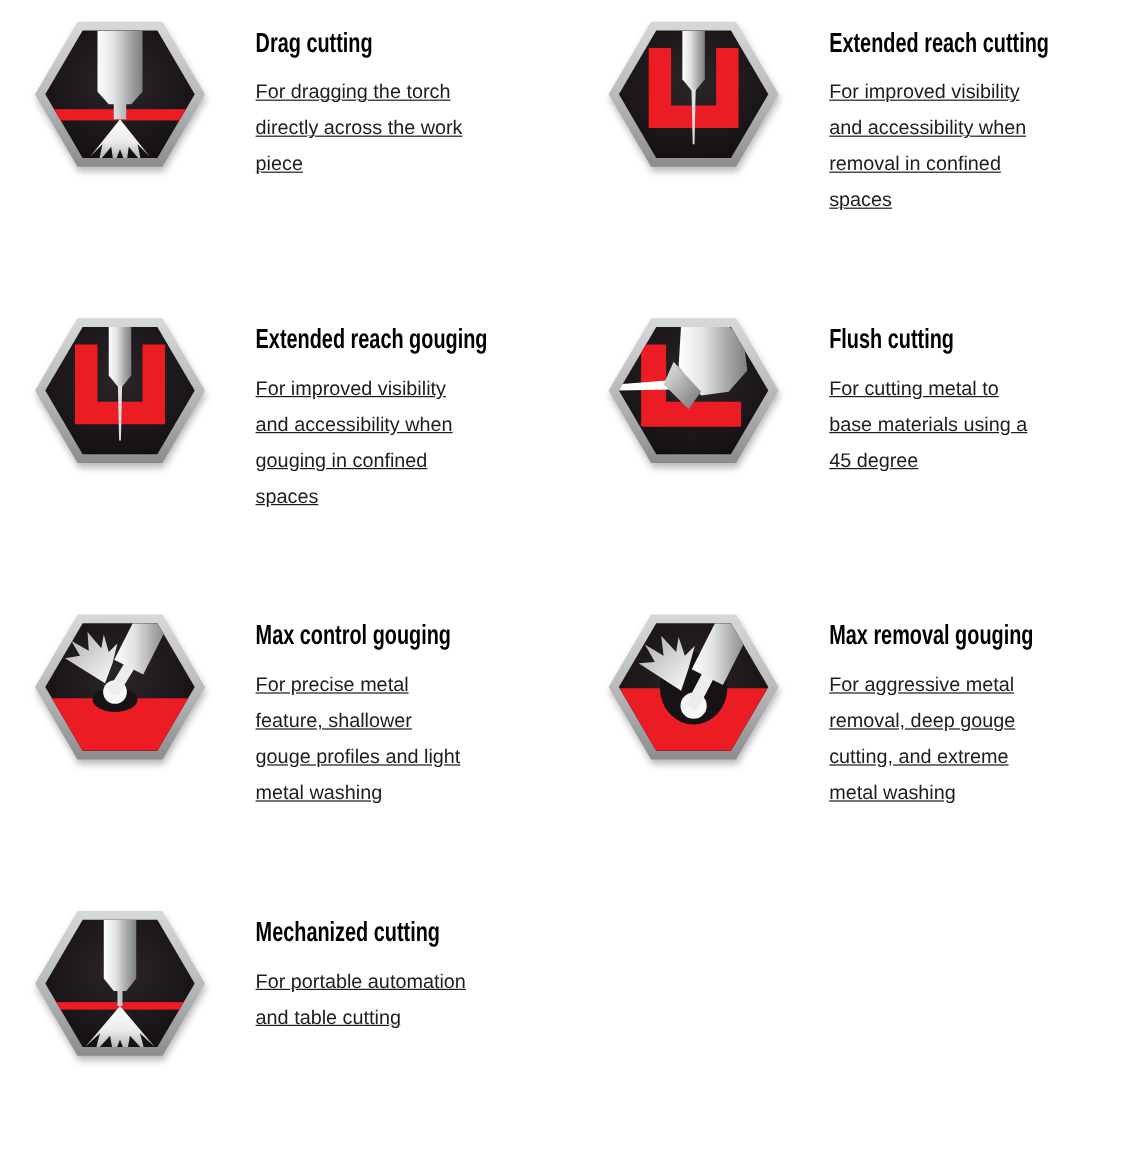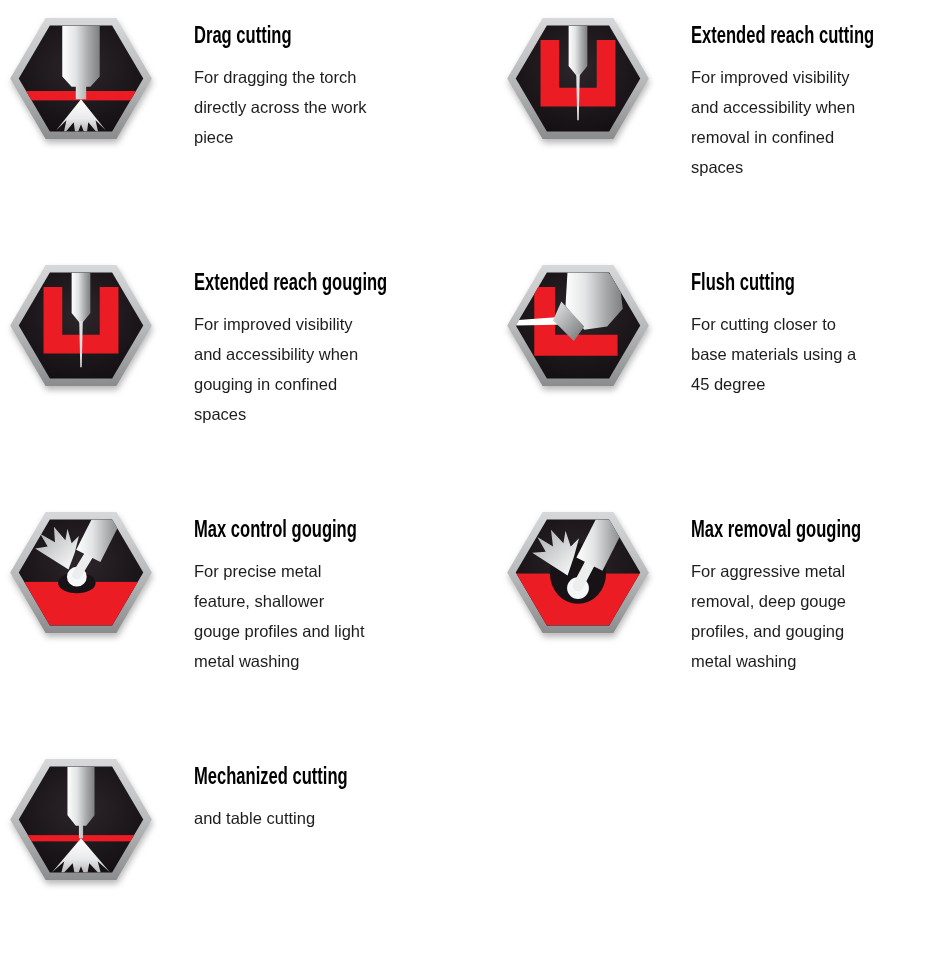--- a/index.html
+++ b/index.html
@@ -1,24 +1,24 @@
 <!DOCTYPE html>
 <html style="--red: #ec1c24;"><head>
 <meta charset="utf-8">
 <style>
   html,body{margin:0;padding:0;background:#ffffff;}
   body{width:938px;height:962px;overflow:hidden;font-family:"Liberation Sans",sans-serif;}
   .grid{display:grid;grid-template-columns:469px 469px;grid-auto-rows:247px;padding-top:15px;}
-  .cell{display:flex;align-items:flex-start;padding-left:8px;box-sizing:border-box;}
+  .cell{display:flex;align-items:flex-start;padding-left:27px;box-sizing:border-box;}
   .cell:nth-child(even){padding-left:36px;}
   .hex-icon{width:146px;height:127px;flex:0 0 auto;filter:drop-shadow(1px 4px 3px rgba(0,0,0,0.28));}
   .item-text{margin-left:40px;padding-top:7px;width:232px;}
   .item-title{font-weight:bold;font-size:23px;line-height:1.15;color:#000;
               transform:scaleX(0.72);transform-origin:0 0;white-space:nowrap;margin:0 0 14px 0;}
-  .desc-line{font-size:16.5px;line-height:30px;color:#1d1d1f;}
+  .desc-line{font-size:16.5px;line-height:30px;color:#1d1d1f;text-decoration:underline;}
   .red{fill:var(--red,#ec1c24);}
   .defs-holder{position:absolute;width:0;height:0;overflow:hidden;}
 </style>
 </head>
 <body style="background: rgb(255, 255, 255);">
 
 <svg class="defs-holder" aria-hidden="true">
   <defs>
     <linearGradient id="rim" x1="0" y1="0" x2="0" y2="1">
       <stop offset="0" stop-color="#d7d8da"></stop>
@@ -176,21 +176,21 @@
   </div>
 
 
   <div class="cell">
     <svg class="hex-icon">
         <use href="#sym-flush-cutting" xlink:href="#sym-flush-cutting"></use>
       </svg>
     <div class="item-text">
       <div class="item-title">Flush cutting</div>
       <div class="item-desc">
-          <div class="desc-line">For cutting closer to</div>
+          <div class="desc-line">For cutting metal to</div>
           <div class="desc-line">base materials using a</div>
           <div class="desc-line">45 degree</div>
         </div>
     </div>
   </div>
 
   <div class="cell">
     <svg class="hex-icon">
         <use href="#sym-max-control-gouging" xlink:href="#sym-max-control-gouging"></use>
       </svg>
@@ -207,30 +207,31 @@
 
   <div class="cell">
     <svg class="hex-icon">
         <use href="#sym-max-removal-gouging" xlink:href="#sym-max-removal-gouging"></use>
       </svg>
     <div class="item-text">
       <div class="item-title">Max removal gouging</div>
       <div class="item-desc">
           <div class="desc-line">For aggressive metal</div>
           <div class="desc-line">removal, deep gouge</div>
-          <div class="desc-line">profiles, and gouging</div>
+          <div class="desc-line">cutting, and extreme</div>
           <div class="desc-line">metal washing</div>
         </div>
     </div>
   </div>
 
   <div class="cell">
     <svg class="hex-icon">
         <use href="#sym-mechanized-cutting" xlink:href="#sym-mechanized-cutting"></use>
       </svg>
     <div class="item-text">
       <div class="item-title">Mechanized cutting</div>
       <div class="item-desc">
+          <div class="desc-line">For portable automation</div>
           <div class="desc-line">and table cutting</div>
         </div>
     </div>
   </div>
 </div>
 
 </body></html>

